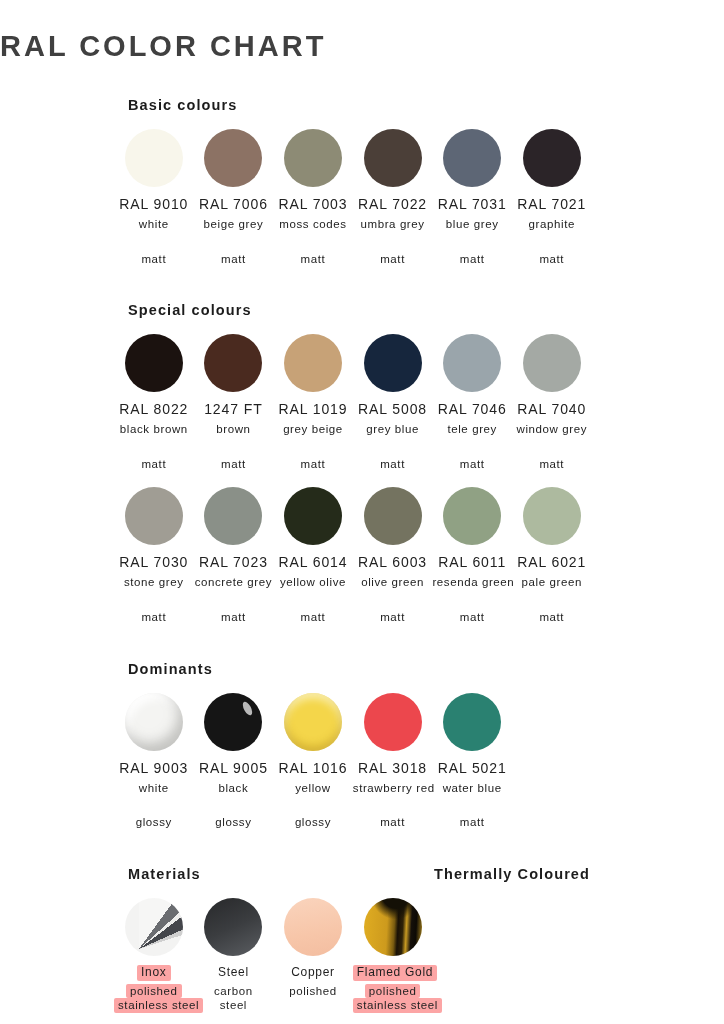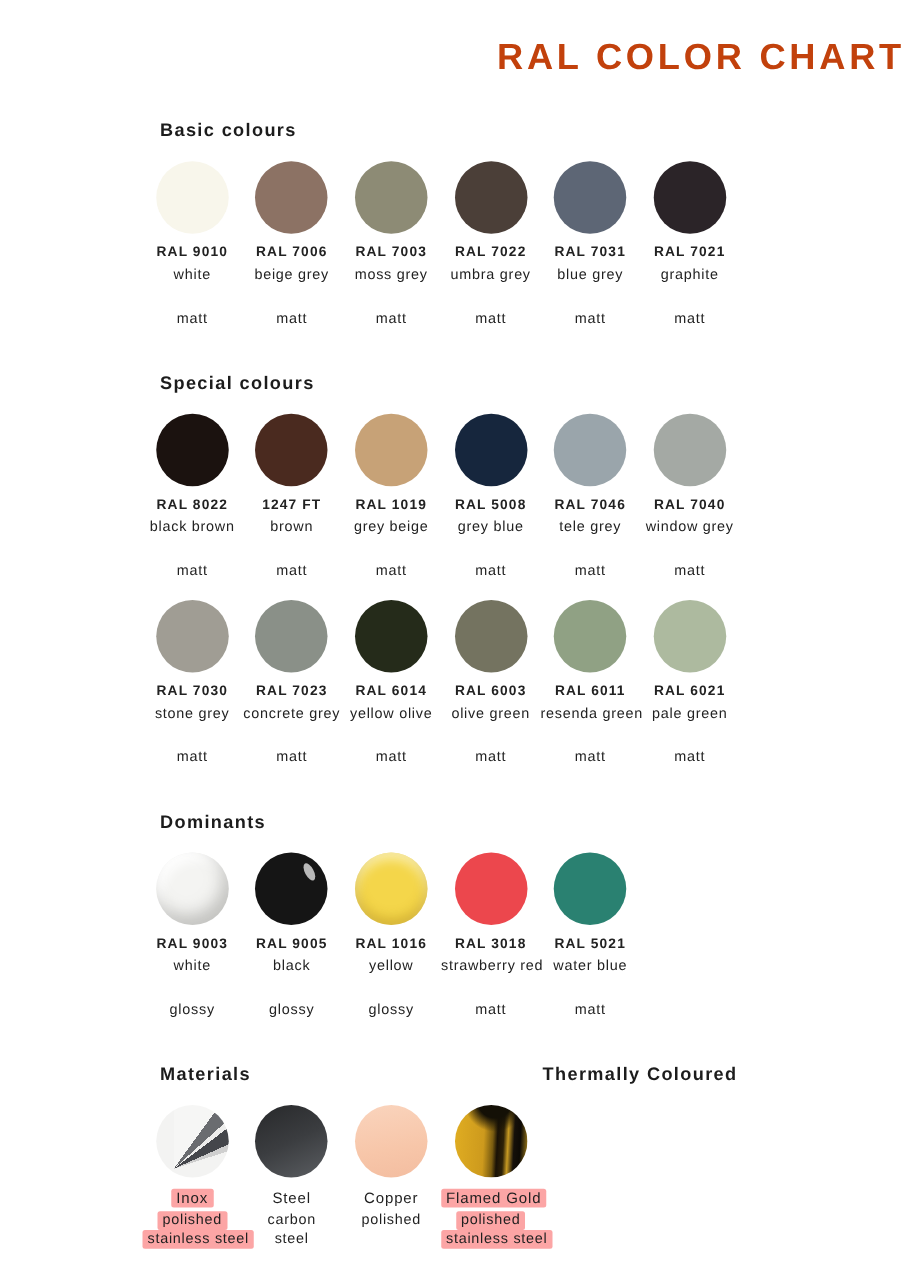--- a/index.html
+++ b/index.html
@@ -2,22 +2,22 @@
 <html><head>
 <meta charset="utf-8">
 <style>
   html,body{margin:0;padding:0;}
   body{
     width:724px;height:1024px;background:#ffffff;overflow:hidden;
     font-family:"Liberation Sans", sans-serif;color:#1f1f1f;
     -webkit-font-smoothing:antialiased;
   }
   .page-title{
-    padding-top:30px;text-align:right;
-    font-size:29px;font-weight:700;letter-spacing:3px;color:#c2410c;
+    padding-top:30px;text-align:left;
+    font-size:29px;font-weight:700;letter-spacing:3px;color:#404040;
   }
   .subtitle{
     margin-top:34px;text-align:center;
     font-size:13.5px;letter-spacing:0.7px;line-height:1.65;color:#202020;
   }
   .content{width:478px;margin-left:114px;}
   .section{margin-top:36px;}
   .section.first{margin-top:30px;}
   .section-heading{
     font-size:14.5px;font-weight:700;letter-spacing:1.1px;
@@ -25,22 +25,22 @@
   }
   .materials-header{display:flex;justify-content:space-between;align-items:baseline;}
   .materials-header .right{padding-right:2px;padding-left:0;}
   .swatch-row{display:flex;margin-top:16px;}
   .swatch-row.second{margin-top:16px;}
   .col{width:79.6px;text-align:center;flex:0 0 auto;}
   .swatch{
     width:58px;height:58px;border-radius:50%;margin:0 auto;position:relative;
   }
   .code{
-    margin-top:9px;font-size:11px;letter-spacing:0.9px;color:#222;
-    line-height:1.2;white-space:nowrap;font-weight:bold;
+    margin-top:9px;font-size:14px;letter-spacing:0.9px;color:#222;
+    line-height:1.2;white-space:nowrap;
   }
   .cname{
     font-size:11.5px;letter-spacing:0.6px;color:#222;line-height:1.28;
     white-space:nowrap;
     margin-top:20px;
   }
   .cname.name{margin-top:4px;}
   
   [data-pattern="glossy-light"]{
     box-shadow:inset -5px -8px 12px rgba(150,150,145,0.5), inset 4px 6px 9px #ffffff;
@@ -110,21 +110,21 @@
         <div class="col">
           <div class="swatch" style="background: rgb(140, 114, 100);"></div>
           <div class="code">RAL 7006</div>
           <div class="cname name">beige grey</div>
           <div class="cname">matt</div>
         </div>
 
         <div class="col">
           <div class="swatch" style="background: rgb(141, 139, 117);"></div>
           <div class="code">RAL 7003</div>
-          <div class="cname name">moss grey</div>
+          <div class="cname name">moss codes</div>
           <div class="cname">matt</div>
         </div>
 
         <div class="col">
           <div class="swatch" style="background: rgb(75, 63, 56);"></div>
           <div class="code">RAL 7022</div>
           <div class="cname name">umbra grey</div>
           <div class="cname">matt</div>
         </div>
 

